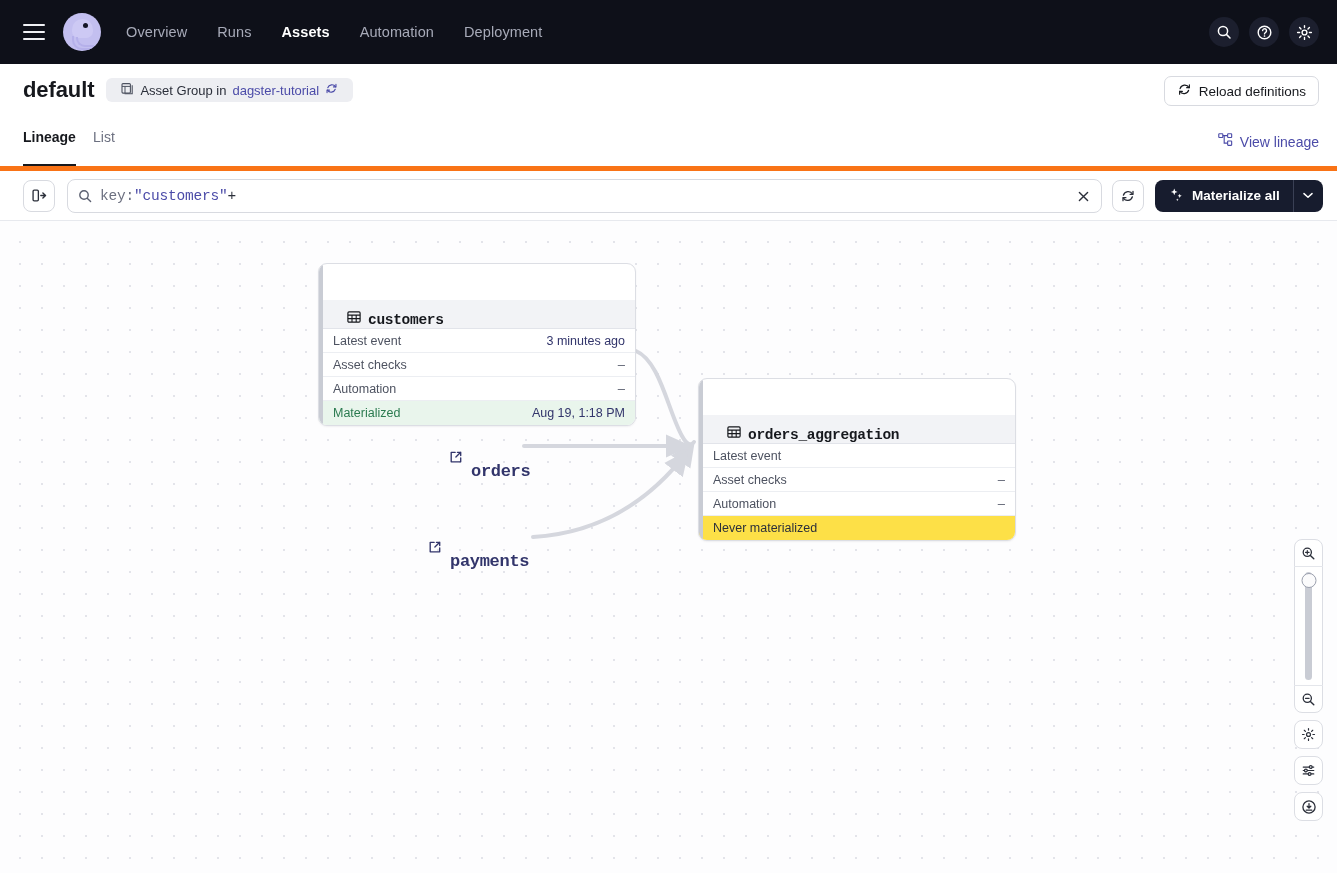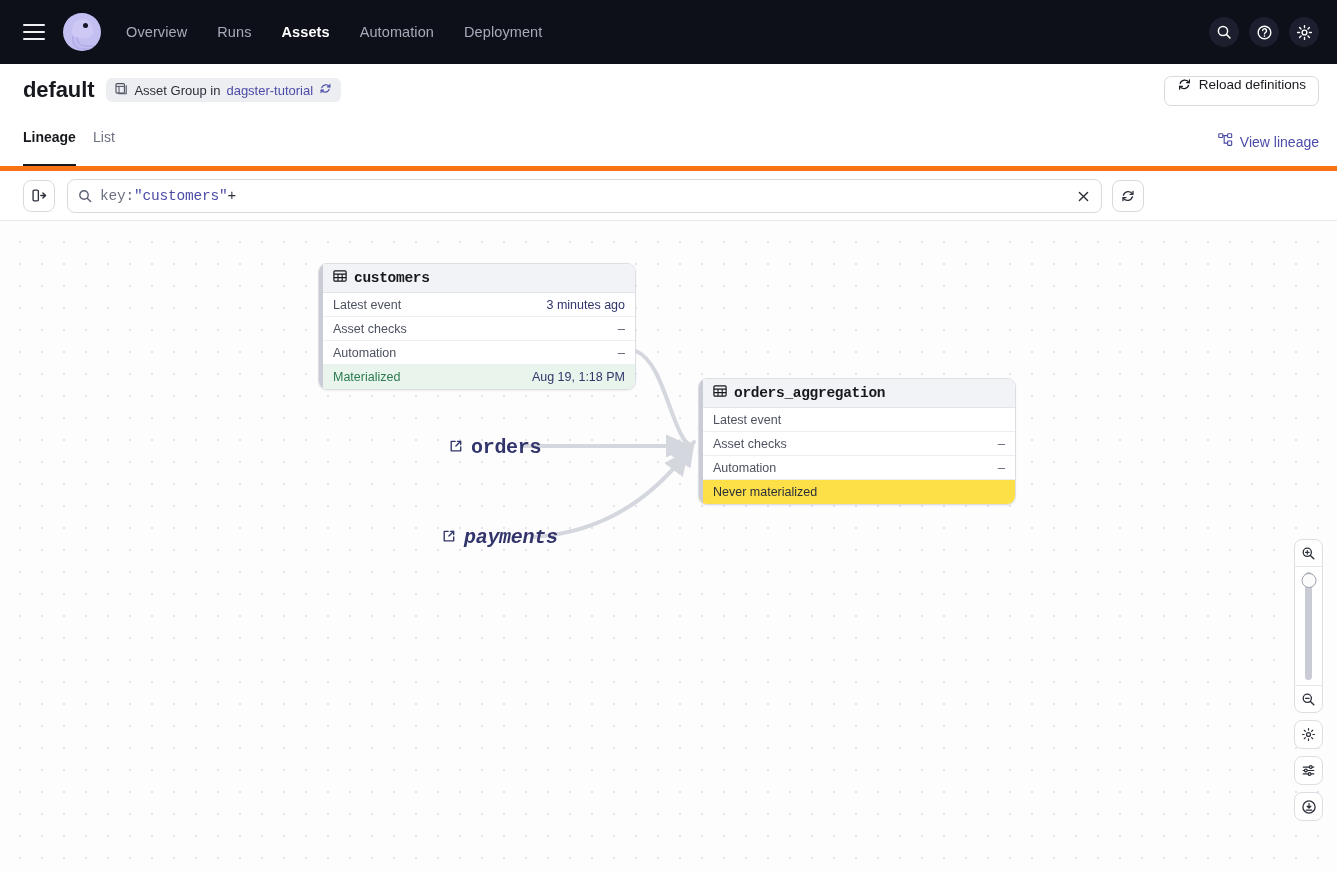--- a/index.html
+++ b/index.html
@@ -65,30 +65,30 @@
   
   .header {
     position: absolute; top: 64px; left: 0; width: 1337px; height: 52px;
     display: flex; align-items: center; background: #fff;
   }
   .page-title {
     margin-left: 23px; font-size: 22px; font-weight: 700; color: #16181d;
     letter-spacing: -0.1px;
   }
   .group-chip {
-    margin-left: 12px; height: 24px; padding: 0 9px;
+    margin-left: 12px; height: 24px; padding: 0 15px;
     background: #edeef2; border-radius: 6px;
     display: flex; align-items: center; gap: 6px;
     font-size: 13px; color: #2b2f3a; cursor: pointer;
   }
   .group-chip .link { color: #4b4ba8; }
   .reload-btn {
     position: absolute; right: 18px; top: 12px; height: 30px;
     padding: 0 12px; border: 1px solid #d8dae0; border-radius: 7px;
-    background: #fff; display: flex; align-items: flex-start; gap: 7px;
+    background: #fff; display: flex; align-items: center; gap: 7px;
     font-size: 13.5px; color: #16181d; cursor: pointer;
   }
 
   
   .tabs {
     position: absolute; top: 116px; left: 0; width: 1337px; height: 55px;
     border-bottom: 5px solid #f97316; background: #fff;
   }
   .tab {
     position: absolute; bottom: 0; height: 54px; display: flex; align-items: flex-start;
@@ -168,21 +168,21 @@
     position: absolute; background: #fff;
     border: 1px solid #dcdee4; border-radius: 9px;
     box-shadow: 0 1px 2px rgba(20,22,38,0.06);
     overflow: hidden;
   }
   .node-accent {
     position: absolute; left: 0; top: 0; bottom: 0; width: 4px; background: #c9ccd4;
   }
   .node-header {
     height: 29px; background: #f2f3f6; border-bottom: 1px solid #e2e4ea;
-    display: flex; align-items: center; padding-left: 14px; gap: 7px;
+    display: flex; align-items: flex-end; padding-left: 28px; gap: 7px; margin-top: 36px;
   }
   .node-title {
     font-family: "Liberation Mono", monospace; font-size: 14.5px;
     font-weight: 700; color: #16181d; letter-spacing: -0.3px;
   }
   .node-row {
     height: 24px; display: flex; align-items: center;
     justify-content: space-between; padding: 0 10px 0 14px;
     border-bottom: 1px solid #eceef2; font-size: 12.5px;
   }
@@ -194,22 +194,22 @@
   .node-row.materialized .row-label { color: #2a7a4f; }
   .node-row.materialized .row-value { color: #32356b; }
   .node-row.never { background: #fde047; border-bottom: none; }
   .node-row.never .row-label { color: #2b2f3a; }
 
   
   .ext-node {
     position: absolute; display: flex; align-items: center; gap: 8px; cursor: pointer;
   }
   .ext-label {
-    font-family: "Liberation Mono", monospace; font-size: 20px;
-    font-weight: 700; color: #32356b; letter-spacing: -0.3px;
+    font-family: "Liberation Mono", monospace; font-size: 17px;
+    font-weight: 700; color: #32356b; letter-spacing: -0.3px; margin-top: 26px;
   }
 
   
   .zoom-stack {
     position: absolute; right: 14px; top: 318px;
     display: flex; flex-direction: column; align-items: center; gap: 7px;
   }
   .zoom-box {
     width: 29px; border: 1px solid #dcdee4; border-radius: 8px; background: #fff;
     display: flex; flex-direction: column; align-items: center;
@@ -357,20 +357,37 @@
     </div>
 
     <div class="refresh-btn">
       <svg width="16" height="16" viewBox="0 0 16 16" fill="none">
         <path d="M12.6 6.2A5 5 0 003.4 7.2" stroke="#2b2f3a" stroke-width="1.3" stroke-linecap="round"></path>
         <path d="M3.2 9.8a5 5 0 009.2-1" stroke="#2b2f3a" stroke-width="1.3" stroke-linecap="round"></path>
         <path d="M13 3.3v3h-2.9M3 12.7v-3h2.9" stroke="#2b2f3a" stroke-width="1.3" stroke-linecap="round" stroke-linejoin="round"></path>
       </svg>
     </div>
 
+    <div class="materialize-group">
+      <div class="materialize-btn">
+        <span>
+          <svg width="15" height="15" viewBox="0 0 16 16" fill="none">
+            <path d="M5.6 1.6l1 2.6 2.6 1-2.6 1-1 2.6-1-2.6-2.6-1 2.6-1z" fill="#fff"></path>
+            <path d="M11.4 7.2l.62 1.6 1.6.62-1.6.62-.62 1.6-.62-1.6-1.6-.62 1.6-.62z" fill="#fff"></path>
+            <path d="M8.9 12.2l.4 1 1 .4-1 .4-.4 1-.4-1-1-.4 1-.4z" fill="#fff"></path>
+          </svg>
+        </span>
+        <span>Materialize all</span>
+      </div>
+      <div class="materialize-caret">
+        <svg width="10" height="7" viewBox="0 0 10 7" fill="none">
+          <path d="M1 1.6L5 5.2l4-3.6" stroke="#fff" stroke-width="1.5" stroke-linecap="round" stroke-linejoin="round"></path>
+        </svg>
+      </div>
+    </div>
   </div>
 
   <div class="canvas">
 
     <svg class="edges" width="1337" height="652">
       <defs>
         <marker id="arrow" markerWidth="7" markerHeight="7" refX="6" refY="3.3" orient="auto">
           <path d="M0,0.4 L6.4,3.3 L0,6.2 z" fill="#d5d7de"></path>
         </marker>
       </defs>
@@ -443,21 +460,21 @@
     <div class="ext-node" style="left:449px; top:215px;">
       <span>
         <svg width="14" height="14" viewBox="0 0 14 14" fill="none">
           <path d="M6.2 2.3H2.2v9.5h9.5V7.8" stroke="#32356b" stroke-width="1.35" stroke-linecap="round" stroke-linejoin="round"></path>
           <path d="M8.4 2.3h3.3v3.3M11.7 2.3L6.9 7.1" stroke="#32356b" stroke-width="1.35" stroke-linecap="round" stroke-linejoin="round"></path>
         </svg>
       </span>
       <span class="ext-label">orders</span>
     </div>
 
-    <div class="ext-node" style="left:442px; top:305px;font-style:italic;">
+    <div class="ext-node" style="left:428px; top:305px;">
       <span>
         <svg width="14" height="14" viewBox="0 0 14 14" fill="none">
           <path d="M6.2 2.3H2.2v9.5h9.5V7.8" stroke="#32356b" stroke-width="1.35" stroke-linecap="round" stroke-linejoin="round"></path>
           <path d="M8.4 2.3h3.3v3.3M11.7 2.3L6.9 7.1" stroke="#32356b" stroke-width="1.35" stroke-linecap="round" stroke-linejoin="round"></path>
         </svg>
       </span>
       <span class="ext-label">payments</span>
     </div>
 
     <div class="zoom-stack">

